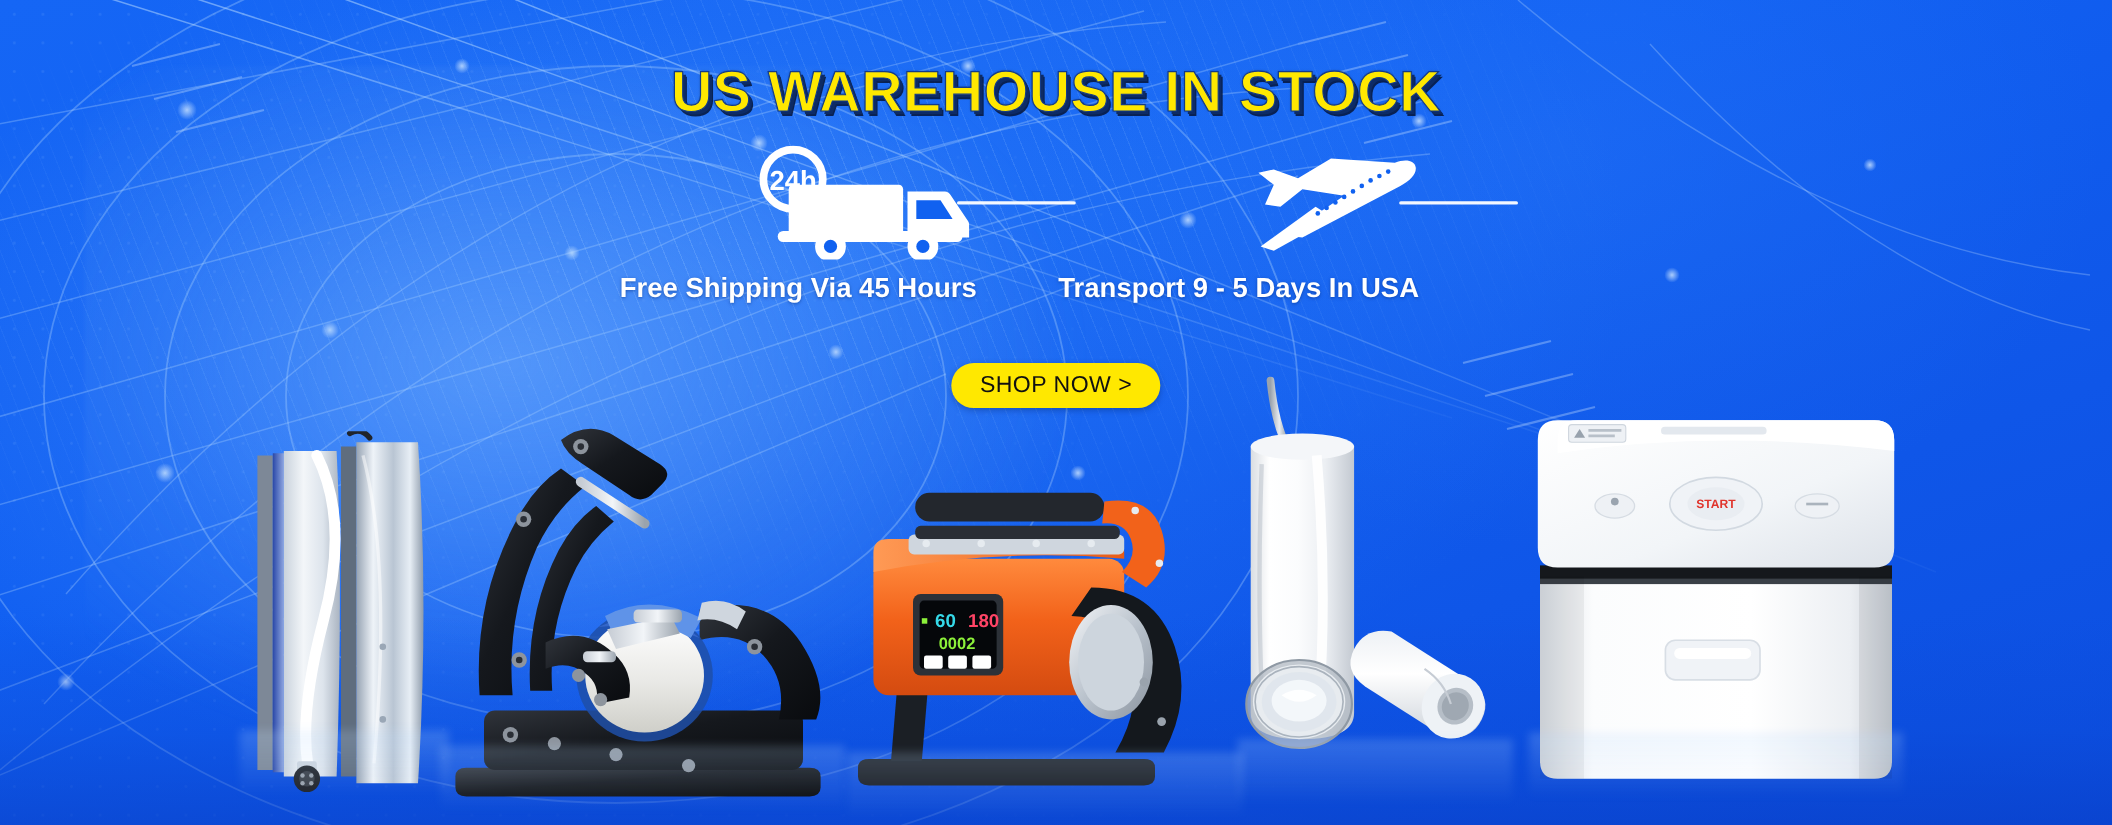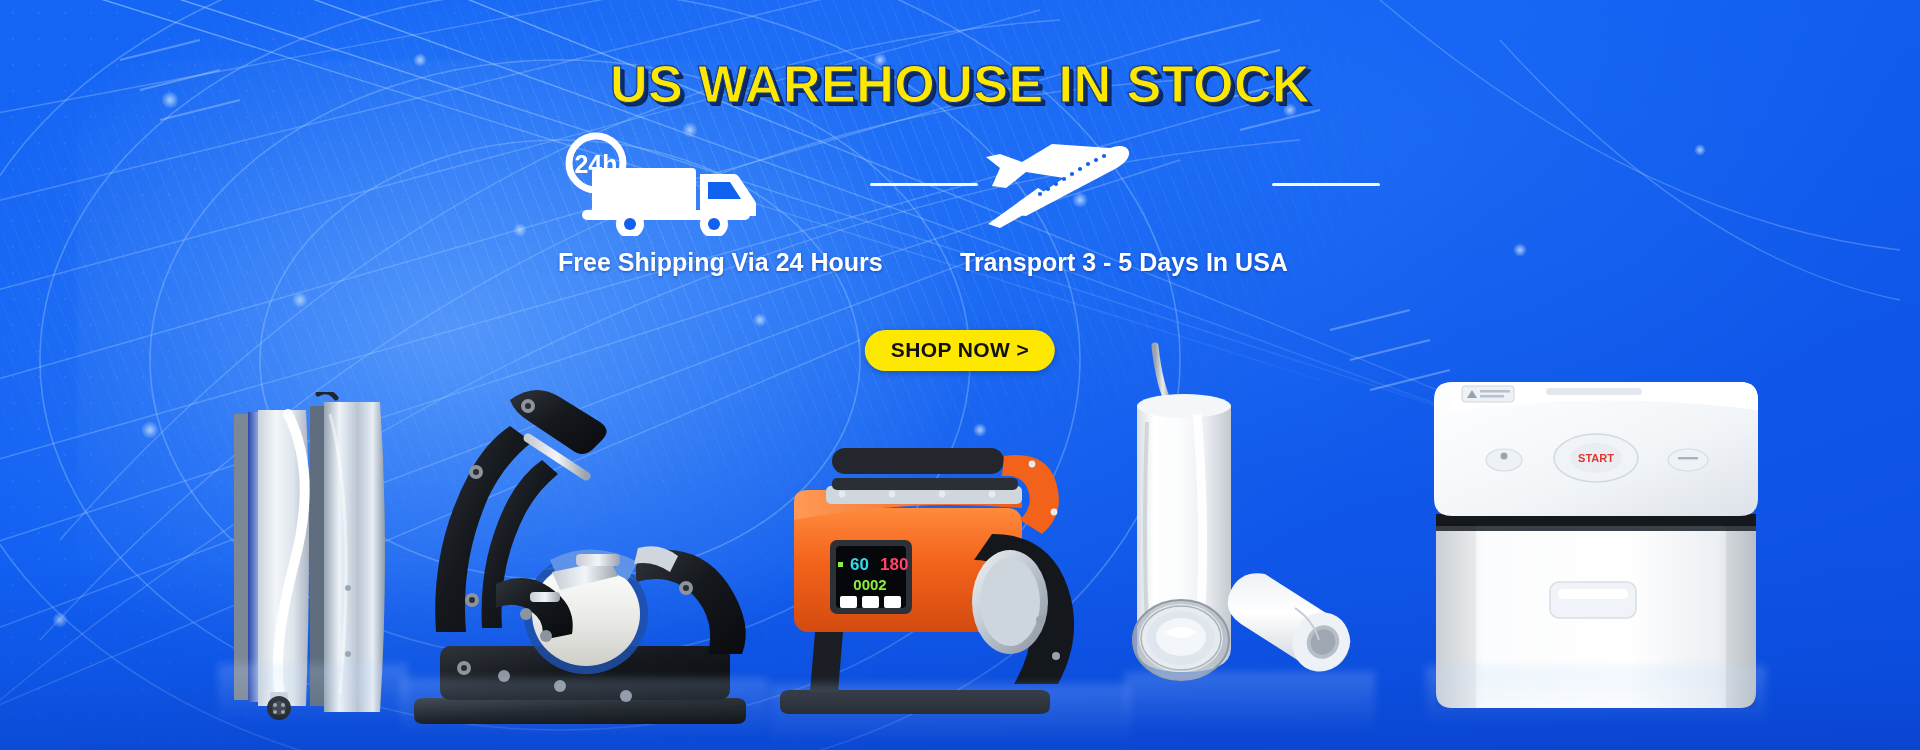--- a/index.html
+++ b/index.html
@@ -57,50 +57,50 @@
     -webkit-text-stroke:1px #123a8a;
     white-space:nowrap;
   }
 
   
   .features{
     position:absolute;top:130px;left:0;right:0;height:180px;
     display:flex;align-items:flex-start;justify-content:center;gap:0;
   }
   .feature{
-    width:330px;display:flex;flex-direction:column;align-items:flex-start;
+    width:330px;display:flex;flex-direction:column;align-items:flex-end;
   }
   .feature .icon-wrap{height:108px;display:flex;align-items:center;justify-content:center;}
   .feature .caption{
     margin-top:10px;color:#ffffff;font-size:25px;font-weight:bold;
     text-shadow:0 1px 3px rgba(0,40,120,.55);white-space:nowrap;
   }
   .connector{
     width:120px;height:108px;display:flex;align-items:center;justify-content:center;
     margin:0 -24px;
   }
   .connector .bar{width:108px;height:3px;background:#ffffff;border-radius:2px;opacity:.95;}
 
   
   .shop-now{
     position:absolute;top:330px;left:50%;transform:translateX(-50%);
     background:#ffe800;color:#111111;border:none;border-radius:22px;
-    padding:8px 26px 9px;font-size:21px;font-weight:bold;letter-spacing:.4px;
+    padding:8px 26px 9px;font-size:21px;font-weight:normal;letter-spacing:.4px;
     font-family:"Liberation Sans","DejaVu Sans",sans-serif;
     cursor:pointer;box-shadow:0 2px 6px rgba(0,30,90,.35);white-space:nowrap;
   }
 
   
   .products{position:absolute;left:0;right:0;bottom:0;height:420px;}
   .product{position:absolute;bottom:0;}
   .p-pads{left:218px;bottom:28px;width:190px;height:330px;}
   .p-press{left:400px;bottom:14px;width:368px;height:390px;}
   .p-orange{left:770px;bottom:8px;width:360px;height:300px;}
   .p-tumblers{left:1125px;bottom:20px;width:250px;height:390px;}
-  .p-oven{left:1426px;bottom:26px;width:340px;height:350px;}
+  .p-oven{left:1390px;bottom:26px;width:340px;height:350px;}
   .product svg{width:100%;height:100%;display:block;}
   .reflect{
     position:absolute;left:0;right:0;bottom:-2px;height:60px;
     background:linear-gradient(180deg, rgba(190,220,255,.22) 0%, rgba(190,220,255,0) 100%);
     filter:blur(4px);pointer-events:none;
   }
 </style>
 </head>
 <body>
 
@@ -192,21 +192,21 @@
           </g>
           <g fill="#1061f0">
             <circle cx="72" cy="92" r="6"></circle>
             <circle cx="156" cy="92" r="6"></circle>
             <path d="M150,50 h22 l11,17 h-33 z"></path>
           </g>
           <circle cx="38" cy="31" r="27" fill="none" stroke="#ffffff" stroke-width="7"></circle>
           <text x="38" y="41" text-anchor="middle" fill="#ffffff" font-family="Liberation Sans, sans-serif" font-size="25" font-weight="bold">24h</text>
         </svg>
       </div>
-      <div class="caption">Free Shipping Via 24 Hours</div>
+      <div class="caption">Free Shipping Via 45 Hours</div>
     </div>
 
     <div class="connector">
         <div class="bar"></div>
       </div>
 
     <div class="feature">
       <div class="icon-wrap">
         <svg width="172" height="104" viewBox="0 0 172 104">
           <g fill="#ffffff">
@@ -219,21 +219,21 @@
             <circle cx="112" cy="42" r="2.1"></circle>
               <circle cx="120" cy="37" r="2.1"></circle>
             <circle cx="128" cy="32" r="2.1"></circle>
               <circle cx="136" cy="28" r="2.1"></circle>
             <circle cx="144" cy="24" r="2.1"></circle>
               <circle cx="88" cy="57" r="2.1"></circle>
             <circle cx="80" cy="62" r="2.1"></circle>
           </g>
         </svg>
       </div>
-      <div class="caption">Transport 3 - 5 Days In USA</div>
+      <div class="caption">Transport 9 - 5 Days In USA</div>
     </div>
 
     <div class="connector">
         <div class="bar"></div>
       </div>
 
   </div>
 
   <button class="shop-now">SHOP NOW &gt;</button>
 

